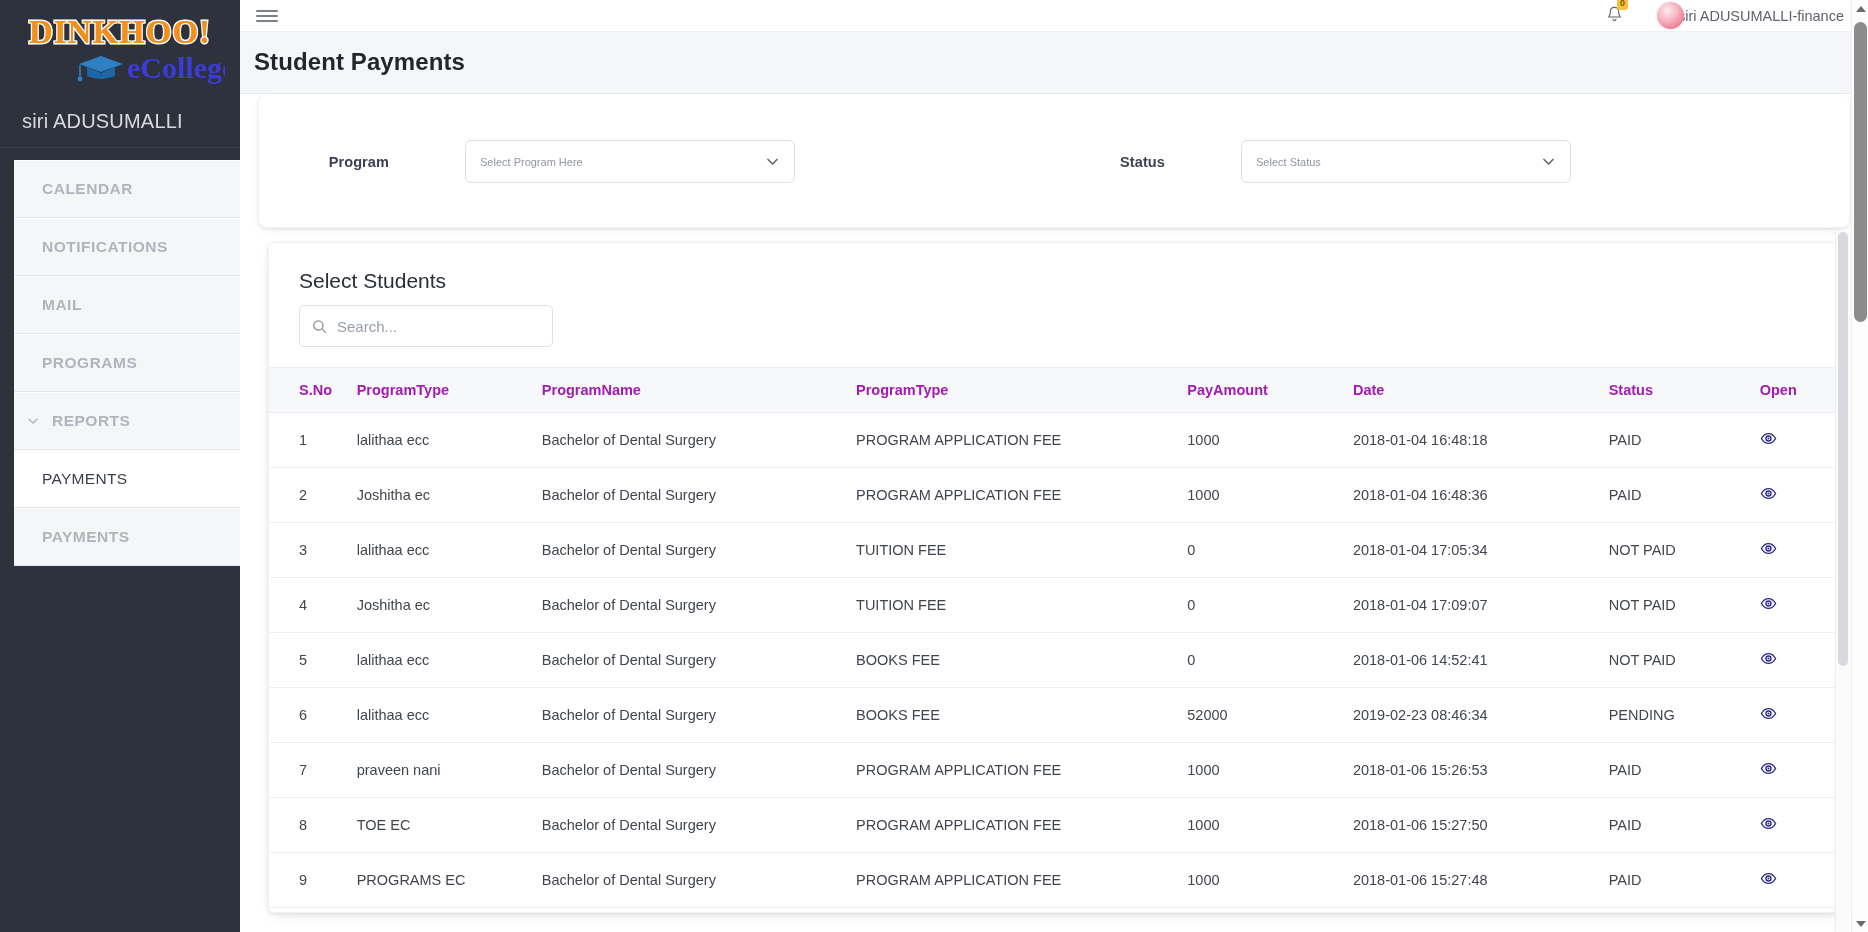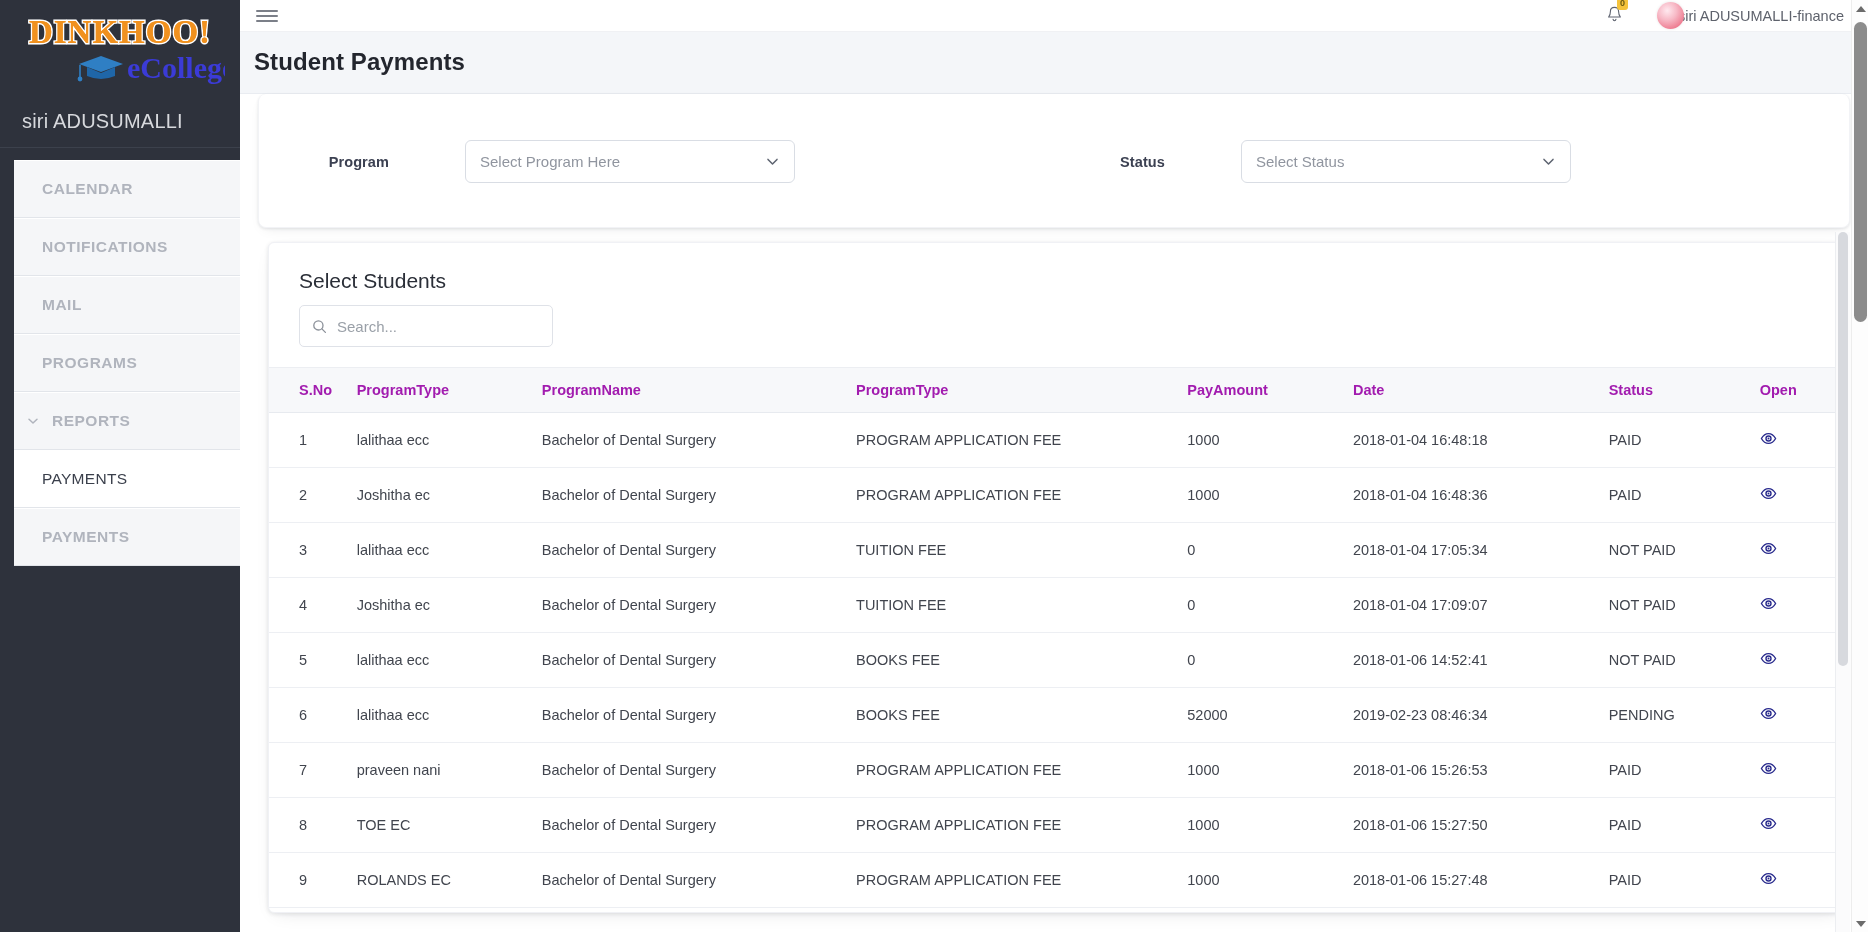--- a/index.html
+++ b/index.html
@@ -139,21 +139,21 @@
   }
   .select {
     width: 330px; height: 43px;
     border: 1px solid #d9dde4;
     border-radius: 6px;
     background: #fff;
     display: flex; align-items: center;
     padding: 0 13px 0 14px;
     cursor: pointer;
   }
-  .select .val { font-size: 15px; color: #90959f; flex: 1 1 auto; }
+  .select .val { font-size: 11px; color: #90959f; flex: 1 1 auto; }
   .select .caret { color: #5e6471; display: flex; }
   .fl-spacer { width: 250px; }
 
   
   .students-card {
     background: #ffffff;
     margin: 14px 22px 0 28px;
     border-radius: 6px;
     box-shadow: 0 1px 4px rgba(20,25,40,.11), 0 6px 18px -8px rgba(20,25,40,.13);
     padding: 0 0 4px 0;
@@ -518,21 +518,21 @@
               <td class="c-open"><span class="eye-btn">
                   <svg width="17" height="17" viewBox="0 0 17 17" fill="none">
                     <path d="M1.4 8.5 C3.3 5.2 5.8 3.6 8.5 3.6 C11.2 3.6 13.7 5.2 15.6 8.5 C13.7 11.8 11.2 13.4 8.5 13.4 C5.8 13.4 3.3 11.8 1.4 8.5 Z" stroke="#2a2c8e" stroke-width="1.4" stroke-linejoin="round"></path>
                     <circle cx="8.5" cy="8.5" r="2.5" stroke="#2a2c8e" stroke-width="1.4"></circle>
                     <circle cx="8.5" cy="8.5" r="1" fill="#2a2c8e"></circle>
                   </svg>
                 </span></td>
             </tr>
             <tr>
               <td class="c-sno">9</td>
-              <td class="c-name">ROLANDS EC</td>
+              <td class="c-name">PROGRAMS EC</td>
               <td class="c-prog">Bachelor of Dental Surgery</td>
               <td class="c-ptype">PROGRAM APPLICATION FEE</td>
               <td class="c-amt">1000</td>
               <td class="c-date">2018-01-06 15:27:48</td>
               <td class="c-stat">PAID</td>
               <td class="c-open"><span class="eye-btn">
                   <svg width="17" height="17" viewBox="0 0 17 17" fill="none">
                     <path d="M1.4 8.5 C3.3 5.2 5.8 3.6 8.5 3.6 C11.2 3.6 13.7 5.2 15.6 8.5 C13.7 11.8 11.2 13.4 8.5 13.4 C5.8 13.4 3.3 11.8 1.4 8.5 Z" stroke="#2a2c8e" stroke-width="1.4" stroke-linejoin="round"></path>
                     <circle cx="8.5" cy="8.5" r="2.5" stroke="#2a2c8e" stroke-width="1.4"></circle>
                     <circle cx="8.5" cy="8.5" r="1" fill="#2a2c8e"></circle>

